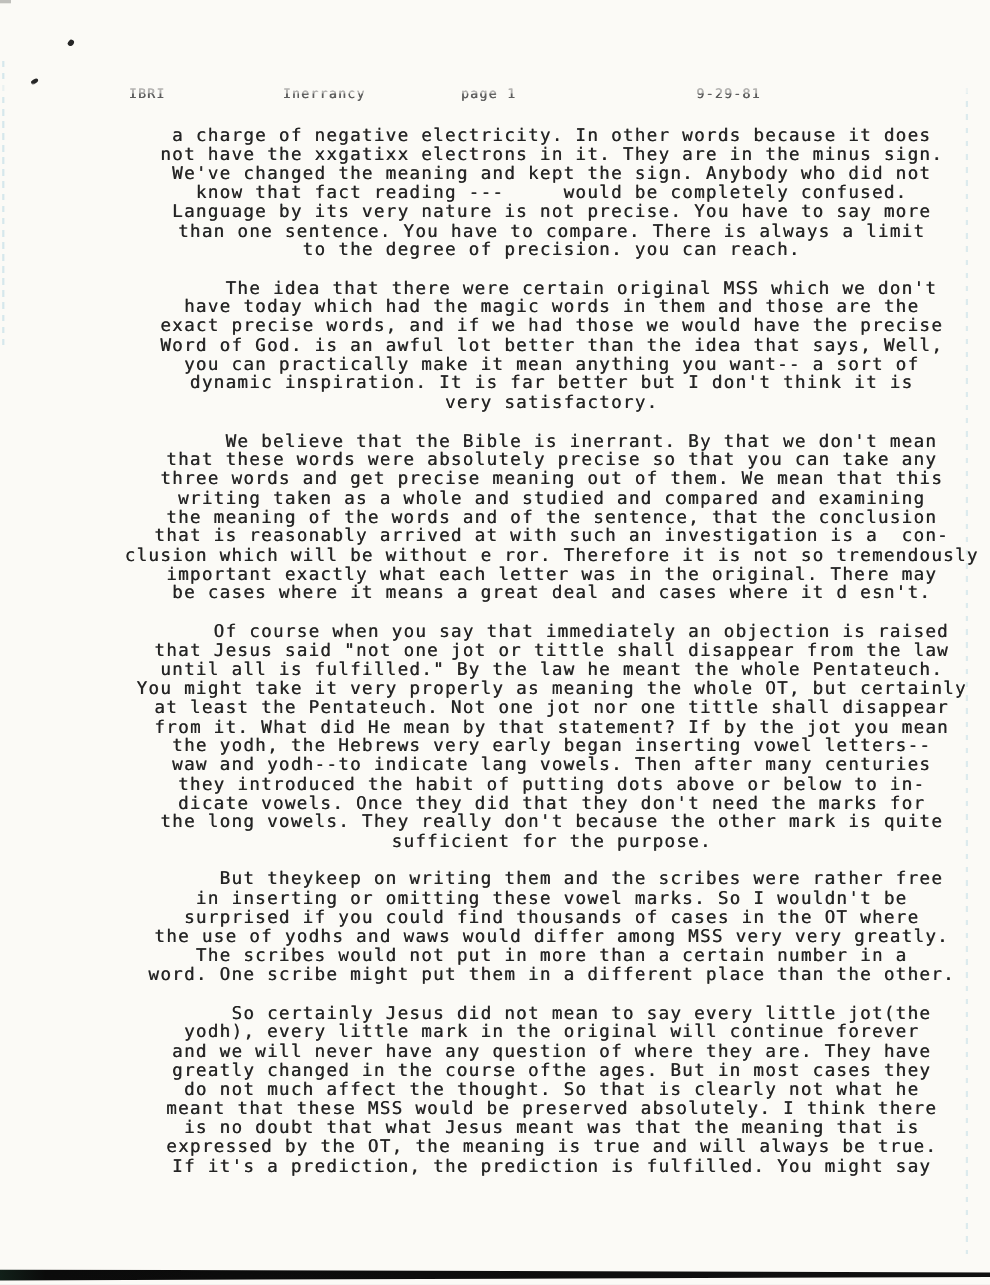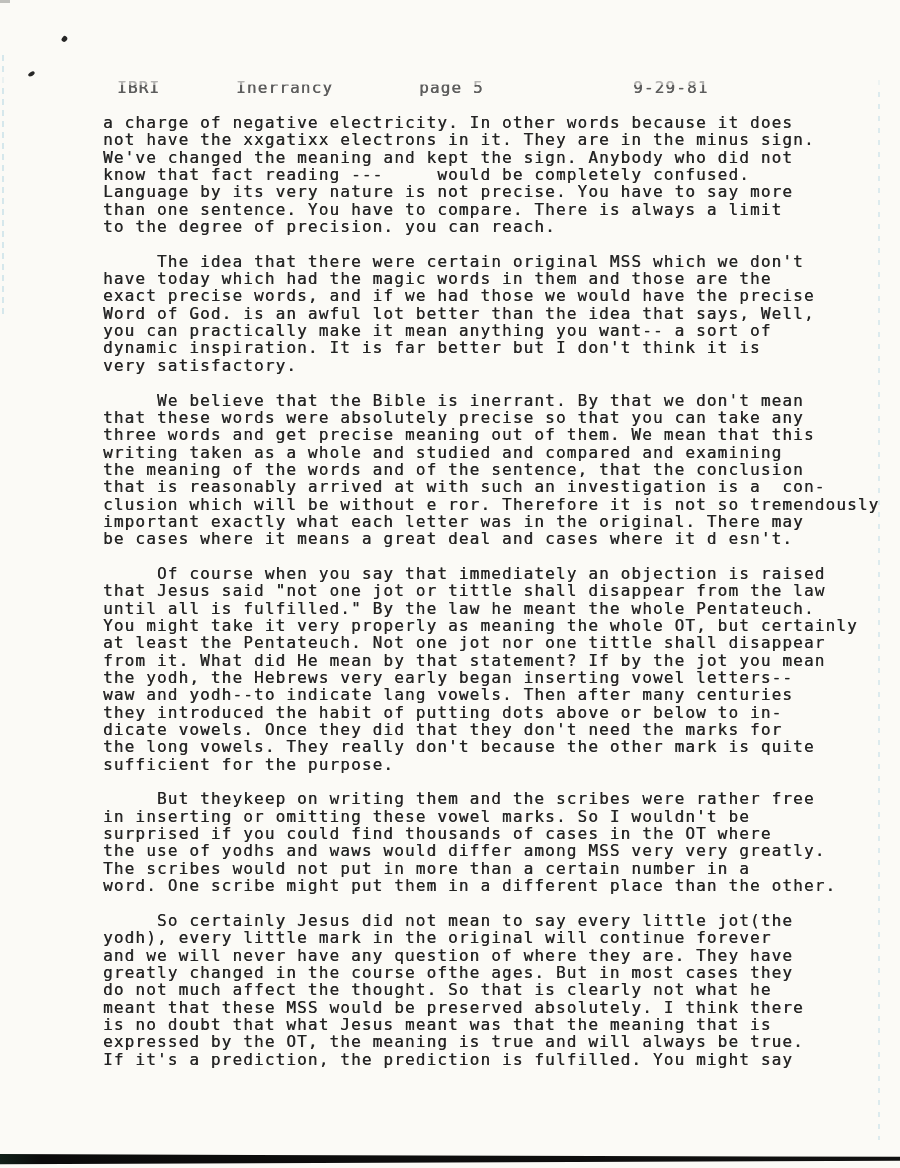--- a/index.html
+++ b/index.html
@@ -12,27 +12,27 @@
     overflow: hidden;
     font-family: "DejaVu Sans Mono", "Liberation Mono", monospace;
   }
   
   .doc-header {
     position: absolute;
     top: 78px; left: 0;
     width: 100%;
     height: 18px;
     color: var(--header-ink, #5d5d5d);
-    font-size: 16px;
+    font-size: 12px;
     letter-spacing: 1.15px;
     white-space: pre;
   }
   .doc-header span { position: absolute; top: 0; text-shadow: 0.4px 0 0 currentColor; }
   .h-org   { left: 117px; }
-  .h-title { left: 236px; }
+  .h-title { left: 257px; }
   .h-page  { left: 419px; }
   .h-date  { left: 633px; text-align: center; }
   .header-fade {
     position: absolute;
     top: 76px; left: 0;
     width: 100%; height: 9px;
     background: var(--paper, #fbfaf6);
     opacity: 0.55;
   }
   .doc-body {
@@ -40,21 +40,21 @@
     top: 114px; left: 103px;
     right: 0;
     color: var(--ink, #232323);
     font-size: 16px;
     line-height: 17.35px;
     letter-spacing: 1.15px;
     white-space: pre;
     text-shadow: 0.4px 0 0 rgba(25,25,25,0.75);
   }
   .para { margin: 0 0 17.35px 0; }
-  .line { height: 17.35px; }
+  .line { height: 17.35px; text-align: center; }
   
   .bottom-bar {
     position: absolute;
     left: -4px; top: 1151px;
     width: 908px; height: 14px;
     background: linear-gradient(90deg, #12221a 0%, #0b0b0b 5%, #101010 100%);
     clip-path: polygon(0% 22%, 100% 42%, 100% 70%, 0% 94%);
   }
   .edge-tint-left {
     position: absolute;
@@ -85,21 +85,21 @@
 <div class="page">
   <div class="corner-mark"></div>
   <div class="edge-tint-left"></div>
   <div class="edge-tint-right"></div>
   <div class="speck s1"></div>
   <div class="speck s2"></div>
 
   <header class="doc-header">
     <span class="h-org">IBRI</span>
     <span class="h-title">Inerrancy</span>
-    <span class="h-page">page 5</span>
+    <span class="h-page">page 1</span>
     <span class="h-date">9-29-81</span>
   </header>
   <div class="header-fade"></div>
 
   <main class="doc-body" id="doc-body"><div class="para"><div class="line">a charge of negative electricity. In other words because it does</div><div class="line">not have the xxgatixx electrons in it. They are in the minus sign.</div><div class="line">We've changed the meaning and kept the sign. Anybody who did not</div><div class="line">know that fact reading ---     would be completely confused.</div><div class="line">Language by its very nature is not precise. You have to say more</div><div class="line">than one sentence. You have to compare. There is always a limit</div><div class="line">to the degree of precision. you can reach.</div></div><div class="para"><div class="line">     The idea that there were certain original MSS which we don't</div><div class="line">have today which had the magic words in them and those are the</div><div class="line">exact precise words, and if we had those we would have the precise</div><div class="line">Word of God. is an awful lot better than the idea that says, Well,</div><div class="line">you can practically make it mean anything you want-- a sort of</div><div class="line">dynamic inspiration. It is far better but I don't think it is</div><div class="line">very satisfactory.</div></div><div class="para"><div class="line">     We believe that the Bible is inerrant. By that we don't mean</div><div class="line">that these words were absolutely precise so that you can take any</div><div class="line">three words and get precise meaning out of them. We mean that this</div><div class="line">writing taken as a whole and studied and compared and examining</div><div class="line">the meaning of the words and of the sentence, that the conclusion</div><div class="line">that is reasonably arrived at with such an investigation is a  con-</div><div class="line">clusion which will be without e ror. Therefore it is not so tremendously</div><div class="line">important exactly what each letter was in the original. There may</div><div class="line">be cases where it means a great deal and cases where it d esn't.</div></div><div class="para"><div class="line">     Of course when you say that immediately an objection is raised</div><div class="line">that Jesus said "not one jot or tittle shall disappear from the law</div><div class="line">until all is fulfilled." By the law he meant the whole Pentateuch.</div><div class="line">You might take it very properly as meaning the whole OT, but certainly</div><div class="line">at least the Pentateuch. Not one jot nor one tittle shall disappear</div><div class="line">from it. What did He mean by that statement? If by the jot you mean</div><div class="line">the yodh, the Hebrews very early began inserting vowel letters--</div><div class="line">waw and yodh--to indicate lang vowels. Then after many centuries</div><div class="line">they introduced the habit of putting dots above or below to in-</div><div class="line">dicate vowels. Once they did that they don't need the marks for</div><div class="line">the long vowels. They really don't because the other mark is quite</div><div class="line">sufficient for the purpose.</div></div><div class="para"><div class="line">     But theykeep on writing them and the scribes were rather free</div><div class="line">in inserting or omitting these vowel marks. So I wouldn't be</div><div class="line">surprised if you could find thousands of cases in the OT where</div><div class="line">the use of yodhs and waws would differ among MSS very very greatly.</div><div class="line">The scribes would not put in more than a certain number in a</div><div class="line">word. One scribe might put them in a different place than the other.</div></div><div class="para"><div class="line">     So certainly Jesus did not mean to say every little jot(the</div><div class="line">yodh), every little mark in the original will continue forever</div><div class="line">and we will never have any question of where they are. They have</div><div class="line">greatly changed in the course ofthe ages. But in most cases they</div><div class="line">do not much affect the thought. So that is clearly not what he</div><div class="line">meant that these MSS would be preserved absolutely. I think there</div><div class="line">is no doubt that what Jesus meant was that the meaning that is</div><div class="line">expressed by the OT, the meaning is true and will always be true.</div><div class="line">If it's a prediction, the prediction is fulfilled. You might say</div></div></main>
 
   <div class="bottom-bar"></div>
 </div>
 
 </body></html>

